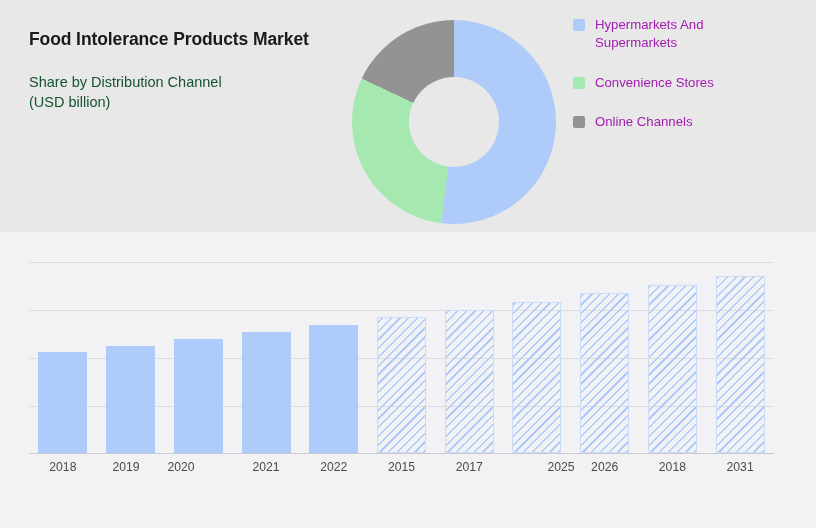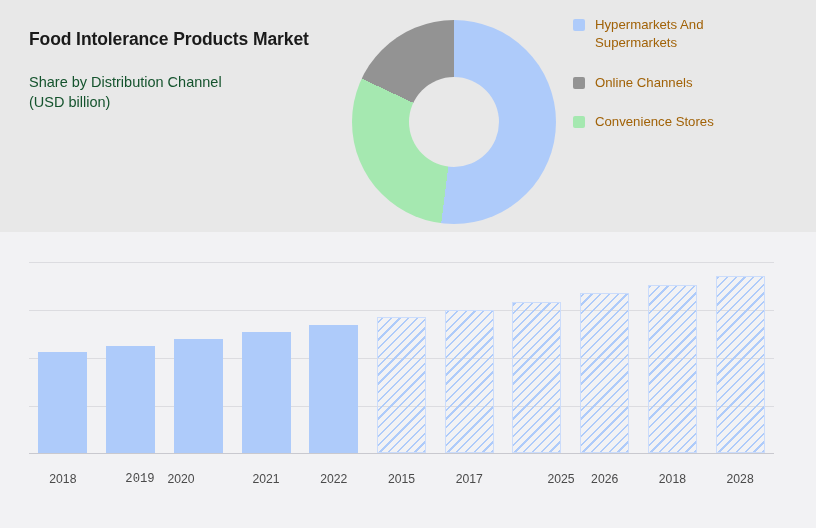--- a/index.html
+++ b/index.html
@@ -85,21 +85,21 @@
   .legend-swatch {
     width: 12px;
     height: 12px;
     border-radius: 2px;
     margin-top: 3px;
     margin-right: 10px;
     flex: 0 0 auto;
   }
   .legend-label {
     font-size: 13.2px;
-    color: #a16207;
+    color: #a21caf;
     line-height: 1.35;
     max-width: 180px;
   }
 
   
   .bottom-section {
     position: absolute;
     left: 0;
     top: 232px;
     width: 816px;
@@ -143,21 +143,20 @@
       );
     border: 1px solid #cbdcfb;
     box-sizing: border-box;
   }
   .x-labels {
     position: absolute;
     left: 29px;
     top: 228px;
     width: 745px;
     height: 18px;
-    margin-top: 12px;
   }
   .x-label {
     position: absolute;
     width: 60px;
     text-align: center;
     font-size: 12.2px;
     color: #4a4a4a;
   }
 </style>
 </head>
@@ -179,26 +178,26 @@
       <div class="donut" id="donut-ring" style="background: conic-gradient(rgb(174, 203, 250) 0deg, rgb(174, 203, 250) 187.2deg, rgb(165, 232, 176) 187.2deg, rgb(165, 232, 176) 295.2deg, rgb(147, 147, 147) 295.2deg, rgb(147, 147, 147) 360deg);"></div>
       <div class="donut-hole"></div>
     </div>
 
     <div class="legend">
       <div class="legend-item">
         <span class="legend-swatch" id="sw0" style="background: rgb(174, 203, 250);"></span>
         <span class="legend-label">Hypermarkets And Supermarkets</span>
       </div>
       <div class="legend-item">
+        <span class="legend-swatch" id="sw1" style="background: rgb(165, 232, 176);"></span>
+        <span class="legend-label">Convenience Stores</span>
+      </div>
+      <div class="legend-item">
         <span class="legend-swatch" id="sw2" style="background: rgb(147, 147, 147);"></span>
         <span class="legend-label">Online Channels</span>
-      </div>
-      <div class="legend-item">
-        <span class="legend-swatch" id="sw1" style="background: rgb(165, 232, 176);"></span>
-        <span class="legend-label">Convenience Stores</span>
       </div>
     </div>
   </div>
 
   <div class="bottom-section">
     <div class="bar-area" id="bar-area">
       <div class="axis-line"></div>
     <div class="gridline" style="top: 0px;"></div>
         <div class="gridline" style="top: 48px;"></div>
         <div class="gridline" style="top: 96px;"></div>
@@ -210,26 +209,26 @@
         <div class="bar" style="left: 280.273px; height: 127.8px;"></div>
         <div class="bar forecast" style="left: 348px; height: 135.6px;"></div>
         <div class="bar forecast" style="left: 415.727px; height: 143.4px;"></div>
         <div class="bar forecast" style="left: 483.455px; height: 151.2px;"></div>
         <div class="bar forecast" style="left: 551.182px; height: 159.6px;"></div>
         <div class="bar forecast" style="left: 618.909px; height: 168px;"></div>
         <div class="bar forecast" style="left: 686.636px; height: 177px;"></div>
       </div>
     <div class="x-labels" id="x-labels">
         <div class="x-label" style="left: 3.86364px;">2018</div>
-        <div class="x-label" style="left: 81px; font-family: Liberation Mono, monospace;">2019</div>
+        <div class="x-label" style="left: 67px;">2019</div>
         <div class="x-label" style="left: 122px;">2020</div>
         <div class="x-label" style="left: 207.045px;">2021</div>
         <div class="x-label" style="left: 274.773px;">2022</div>
         <div class="x-label" style="left: 342.5px;">2015</div>
         <div class="x-label" style="left: 410.227px;">2017</div>
         <div class="x-label" style="left: 502px;">2025</div>
         <div class="x-label" style="left: 545.682px;">2026</div>
         <div class="x-label" style="left: 613.409px;">2018</div>
-        <div class="x-label" style="left: 681.136px;">2028</div>
+        <div class="x-label" style="left: 681.136px;">2031</div>
       </div>
 
   </div>
 </div>
 
 </body></html>

